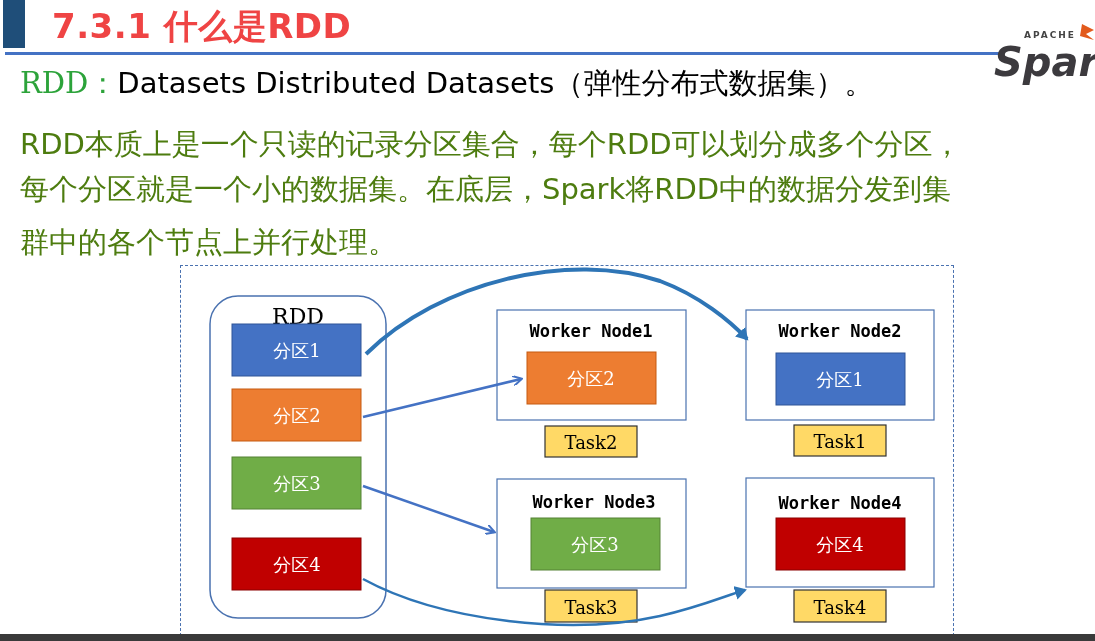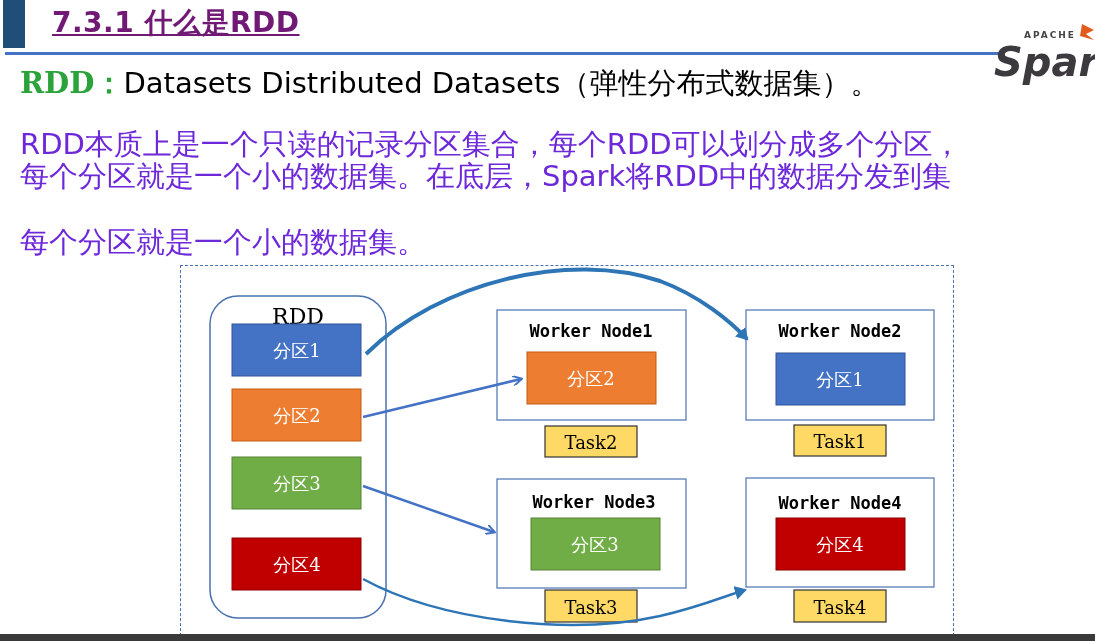--- a/index.html
+++ b/index.html
@@ -1,44 +1,44 @@
 <!DOCTYPE html>
 <html><head>
 <meta charset="utf-8">
 <style>
 html,body{margin:0;padding:0;}
 body{width:1095px;height:641px;background:#fff;position:relative;overflow:hidden;font-family:"DejaVu Sans",sans-serif;}
 .title-bar{position:absolute;left:3px;top:0;width:22px;height:48px;background:#1f4e79;}
-.title{position:absolute;left:52px;top:4px;font-size:28px;font-weight:bold;color:#701a75;letter-spacing:0.5px;text-decoration:underline;}
+.title{position:absolute;left:52px;top:4px;font-size:34px;font-weight:bold;color:#ef4444;letter-spacing:0.5px;}
 .title-rule{position:absolute;left:5px;top:52px;width:995px;height:3px;background:#4472c4;}
 .logo{position:absolute;left:990px;top:18px;width:105px;height:70px;}
 .line1{position:absolute;left:20px;top:64px;font-size:29px;color:#000;}
-.line1 .rdd{color:#2ca33a;font-weight:bold;font-family:"DejaVu Serif",serif;}
-.para{position:absolute;left:20px;font-size:29px;color:#6d28d9;white-space:nowrap;}
+.line1 .rdd{color:#2ca33a;font-weight:normal;font-family:"DejaVu Serif",serif;}
+.para{position:absolute;left:20px;font-size:29px;color:#4d7c0f;white-space:nowrap;}
 .diagram{position:absolute;left:180px;top:265px;width:772px;height:369px;border:1px dashed #4a72b0;}
 .bottom-bar{position:absolute;left:0;top:634px;width:1095px;height:7px;background:#3a3a3a;}
 </style>
 </head>
 <body>
 
 <div class="title-bar"></div>
 <div class="title">7.3.1  什么是RDD</div>
 <div class="title-rule"></div>
 
 <svg class="logo" viewBox="0 0 105 70">
   <text x="34" y="20" font-size="9" font-weight="bold" fill="#444" letter-spacing="2" font-family="DejaVu Sans, sans-serif">APACHE</text>
   <path d="M92 6 L104 12 L96 16 L104 22 L90 18 Z" fill="#e25a1c"></path>
   <text x="4" y="58" font-size="40" font-weight="bold" fill="#3c3a3e" font-family="DejaVu Sans, sans-serif" font-style="italic">Spark</text>
 </svg>
 
 <div class="line1"><span class="rdd">RDD：</span><span>Datasets Distributed Datasets（弹性分布式数据集）。</span></div>
 
 <div class="para" style="top:125px">RDD本质上是一个只读的记录分区集合，每个RDD可以划分成多个分区，</div>
-<div class="para" style="top:157px">每个分区就是一个小的数据集。在底层，Spark将RDD中的数据分发到集</div>
-<div class="para" style="top:223px">每个分区就是一个小的数据集。</div>
+<div class="para" style="top:170px">每个分区就是一个小的数据集。在底层，Spark将RDD中的数据分发到集</div>
+<div class="para" style="top:223px">群中的各个节点上并行处理。</div>
 
 <div class="diagram">
 <svg width="772" height="369" viewBox="171 265 772 369" style="position:absolute;left:0;top:0;">
   <defs>
     <marker id="arrA" markerWidth="10" markerHeight="10" refX="8" refY="5" orient="auto" markerUnits="userSpaceOnUse">
       <path d="M0 0 L9 5 L0 10" fill="none" stroke="#4472c4" stroke-width="2"></path>
     </marker>
     <marker id="arrB" markerWidth="14" markerHeight="14" refX="10" refY="7" orient="auto" markerUnits="userSpaceOnUse">
       <path d="M0 0 L12 7 L0 14 Z" fill="#2e75b6"></path>
     </marker>

